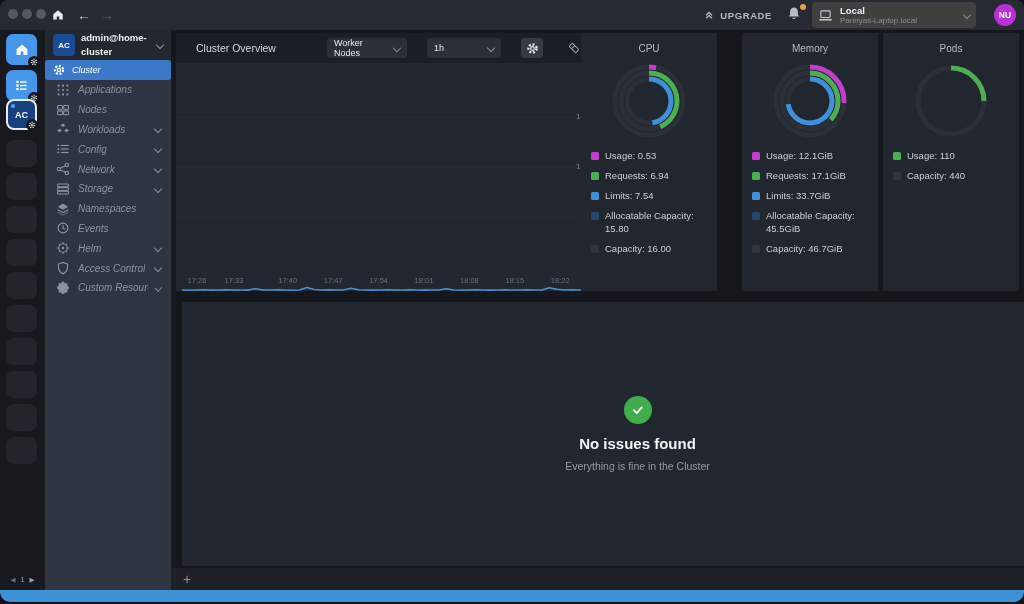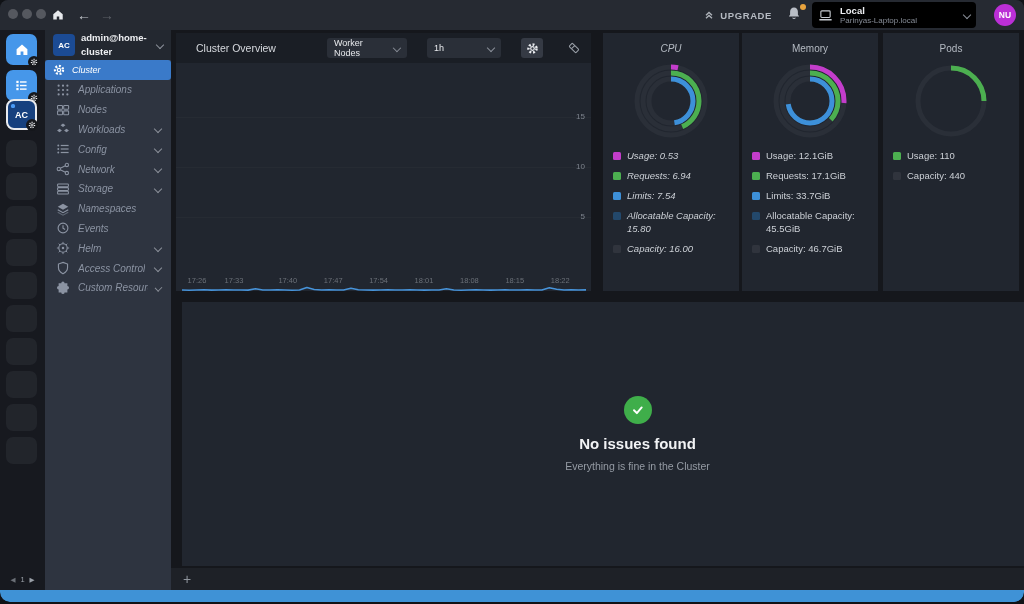--- a/index.html
+++ b/index.html
@@ -5,21 +5,21 @@
   html,body{margin:0;padding:0;background:#101216;}
   body{width:1024px;height:604px;font-family:"Liberation Sans",sans-serif;-webkit-font-smoothing:antialiased;}
   .window{position:absolute;left:0;top:0;width:1024px;height:602px;background:#15171c;border-radius:8px 8px 10px 10px;overflow:hidden;}
   
   .topbar{position:absolute;left:0;top:0;width:1024px;height:30px;background:#262a32;}
   .tl{position:absolute;top:8.5px;width:10px;height:10px;border-radius:50%;background:#55585f;}
   .nav-ic{position:absolute;top:0;height:30px;display:flex;align-items:center;justify-content:center;width:24px;color:#c7cbd1;font-size:14px;}
   .upgrade{position:absolute;right:252px;top:0;height:30px;display:flex;align-items:center;gap:5px;color:#b5bac2;font-size:9.5px;letter-spacing:.6px;font-weight:600;cursor:default;}
   .bell{position:absolute;right:218px;top:5px;width:20px;height:20px;}
   .bell .dot{position:absolute;right:0px;top:-1px;width:6px;height:6px;border-radius:50%;background:#e8a33d;}
-  .localbox{position:absolute;right:48px;top:2px;width:164px;height:26px;background:#000000;border-radius:4px;display:flex;align-items:center;padding:0 6px;box-sizing:border-box;gap:7px;}
+  .localbox{position:absolute;right:48px;top:2px;width:164px;height:26px;background:#404040;border-radius:4px;display:flex;align-items:center;padding:0 6px;box-sizing:border-box;gap:7px;}
   .localbox .nm{font-size:9.5px;color:#eceef1;font-weight:600;line-height:10px;}
   .localbox .sub{font-size:8px;color:#868c96;line-height:9px;}
   .localbox .chev{margin-left:auto;}
   .avatar{position:absolute;right:8px;top:4px;width:22px;height:22px;border-radius:50%;background:#bb2fd6;color:#fff;font-size:8.5px;font-weight:700;display:flex;align-items:center;justify-content:center;}
   .chev{width:5px;height:5px;border-right:1.4px solid #8a8f99;border-bottom:1.4px solid #8a8f99;transform:rotate(45deg);display:inline-block;}
   
   .rail{position:absolute;left:0;top:30px;width:45px;height:560px;background:#17191f;}
   .rail-btn{position:absolute;left:6px;width:31px;height:31px;border-radius:7px;background:#4697ea;display:flex;align-items:center;justify-content:center;}
   .rail-ac{position:absolute;left:6px;width:31px;height:31px;border-radius:8px;background:#16407e;border:2px solid #e9ebee;box-sizing:border-box;display:flex;align-items:center;justify-content:center;color:#fff;font-size:9px;font-weight:700;}
   .rail-ac .bluedot{position:absolute;left:3px;top:3px;width:4px;height:4px;border-radius:1.5px;background:#4a9af5;}
@@ -373,21 +373,21 @@
           <div class="xlab" style="left: 277.4px;">18:08</div>
           <div class="xlab" style="left: 322.8px;">18:15</div>
           <div class="xlab" style="left: 368.2px;">18:22</div>
           <svg width="415" height="258" class="plot-svg">
             <polyline points="6.0,257.0 13.3,257.2 20.7,257.0 28.0,256.8 35.4,257.1 42.7,257.0 50.1,256.9 57.4,257.0 64.8,257.0 72.1,257.1 79.5,255.8 86.8,257.0 94.1,257.0 101.5,256.8 108.8,257.0 116.2,257.2 123.5,257.0 130.9,254.5 138.2,256.5 145.6,257.0 152.9,256.8 160.3,257.0 167.6,257.0 174.9,255.2 182.3,256.8 189.6,257.0 197.0,257.1 204.3,257.0 211.7,256.9 219.0,257.0 226.4,257.0 233.7,256.8 241.1,257.0 248.4,257.1 255.7,257.0 263.1,257.0 270.4,255.8 277.8,257.0 285.1,257.2 292.5,257.0 299.8,256.8 307.2,257.0 314.5,257.1 321.9,257.0 329.2,256.9 336.5,257.0 343.9,257.0 351.2,256.8 358.6,257.0 365.9,257.0 373.3,254.8 380.6,256.2 388.0,257.0 395.3,256.8 402.7,257.0 410.0,256.9" fill="none" stroke="#4793d9" stroke-width="1.6" stroke-linejoin="round"></polyline>
           </svg>
         </div>
     </div>
 
     <div id="donut-cards">
-        <div class="card donut-card" style="left: 432px; font-style: italic;">
+        <div class="card donut-card" style="left: 410px;">
           <div class="donut-title">CPU</div>
           <svg width="110" height="110" viewBox="0 0 110 110" class="donut-svg">
             <circle cx="55" cy="55" r="34" fill="none" stroke="#2a2f38" stroke-width="5"></circle>
             <circle cx="55" cy="55" r="34" fill="none" stroke="#c33dcb" stroke-width="5" stroke-dasharray="7.08 213.63" transform="rotate(-90 55 55)"></circle>
             <circle cx="55" cy="55" r="28" fill="none" stroke="#2a2f38" stroke-width="5"></circle>
             <circle cx="55" cy="55" r="28" fill="none" stroke="#4caf50" stroke-width="5" stroke-dasharray="76.31 175.93" transform="rotate(-90 55 55)"></circle>
             <circle cx="55" cy="55" r="22" fill="none" stroke="#2a2f38" stroke-width="5"></circle>
             <circle cx="55" cy="55" r="22" fill="none" stroke="#3d90d9" stroke-width="5" stroke-dasharray="65.14 138.23" transform="rotate(-90 55 55)"></circle>
           </svg>
           <ul class="donut-legend">

